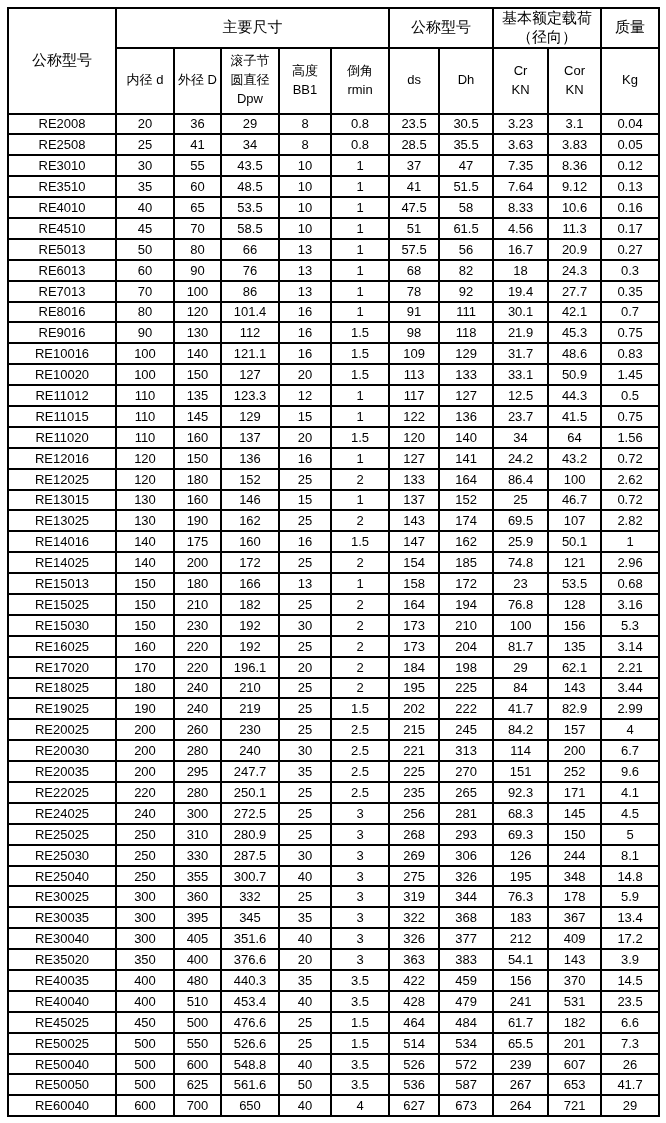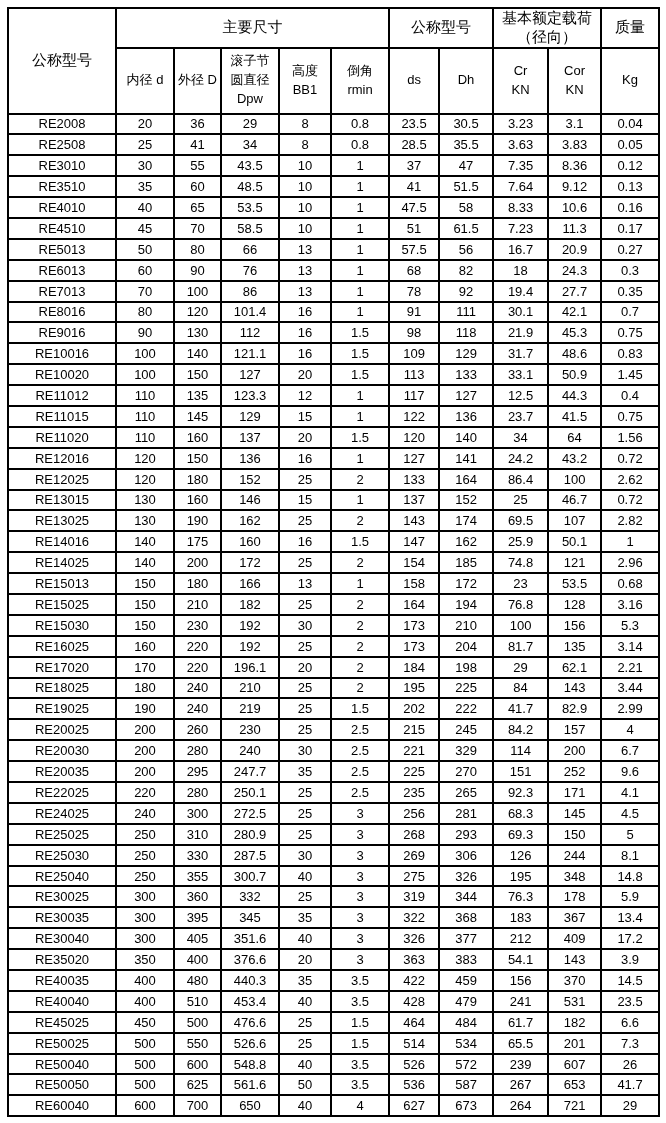--- a/index.html
+++ b/index.html
@@ -160,21 +160,21 @@
         </tr>
         <tr>
           <td class="cell">RE4510</td>
           <td class="cell">45</td>
           <td class="cell">70</td>
           <td class="cell">58.5</td>
           <td class="cell">10</td>
           <td class="cell">1</td>
           <td class="cell">51</td>
           <td class="cell">61.5</td>
-          <td class="cell">7.23</td>
+          <td class="cell">4.56</td>
           <td class="cell">11.3</td>
           <td class="cell">0.17</td>
         </tr>
         <tr>
           <td class="cell">RE5013</td>
           <td class="cell">50</td>
           <td class="cell">80</td>
           <td class="cell">66</td>
           <td class="cell">13</td>
           <td class="cell">1</td>
@@ -266,21 +266,21 @@
           <td class="cell">RE11012</td>
           <td class="cell">110</td>
           <td class="cell">135</td>
           <td class="cell">123.3</td>
           <td class="cell">12</td>
           <td class="cell">1</td>
           <td class="cell">117</td>
           <td class="cell">127</td>
           <td class="cell">12.5</td>
           <td class="cell">44.3</td>
-          <td class="cell">0.4</td>
+          <td class="cell">0.5</td>
         </tr>
         <tr>
           <td class="cell">RE11015</td>
           <td class="cell">110</td>
           <td class="cell">145</td>
           <td class="cell">129</td>
           <td class="cell">15</td>
           <td class="cell">1</td>
           <td class="cell">122</td>
           <td class="cell">136</td>
@@ -484,21 +484,21 @@
           <td class="cell">4</td>
         </tr>
         <tr>
           <td class="cell">RE20030</td>
           <td class="cell">200</td>
           <td class="cell">280</td>
           <td class="cell">240</td>
           <td class="cell">30</td>
           <td class="cell">2.5</td>
           <td class="cell">221</td>
-          <td class="cell">329</td>
+          <td class="cell">313</td>
           <td class="cell">114</td>
           <td class="cell">200</td>
           <td class="cell">6.7</td>
         </tr>
         <tr>
           <td class="cell">RE20035</td>
           <td class="cell">200</td>
           <td class="cell">295</td>
           <td class="cell">247.7</td>
           <td class="cell">35</td>

